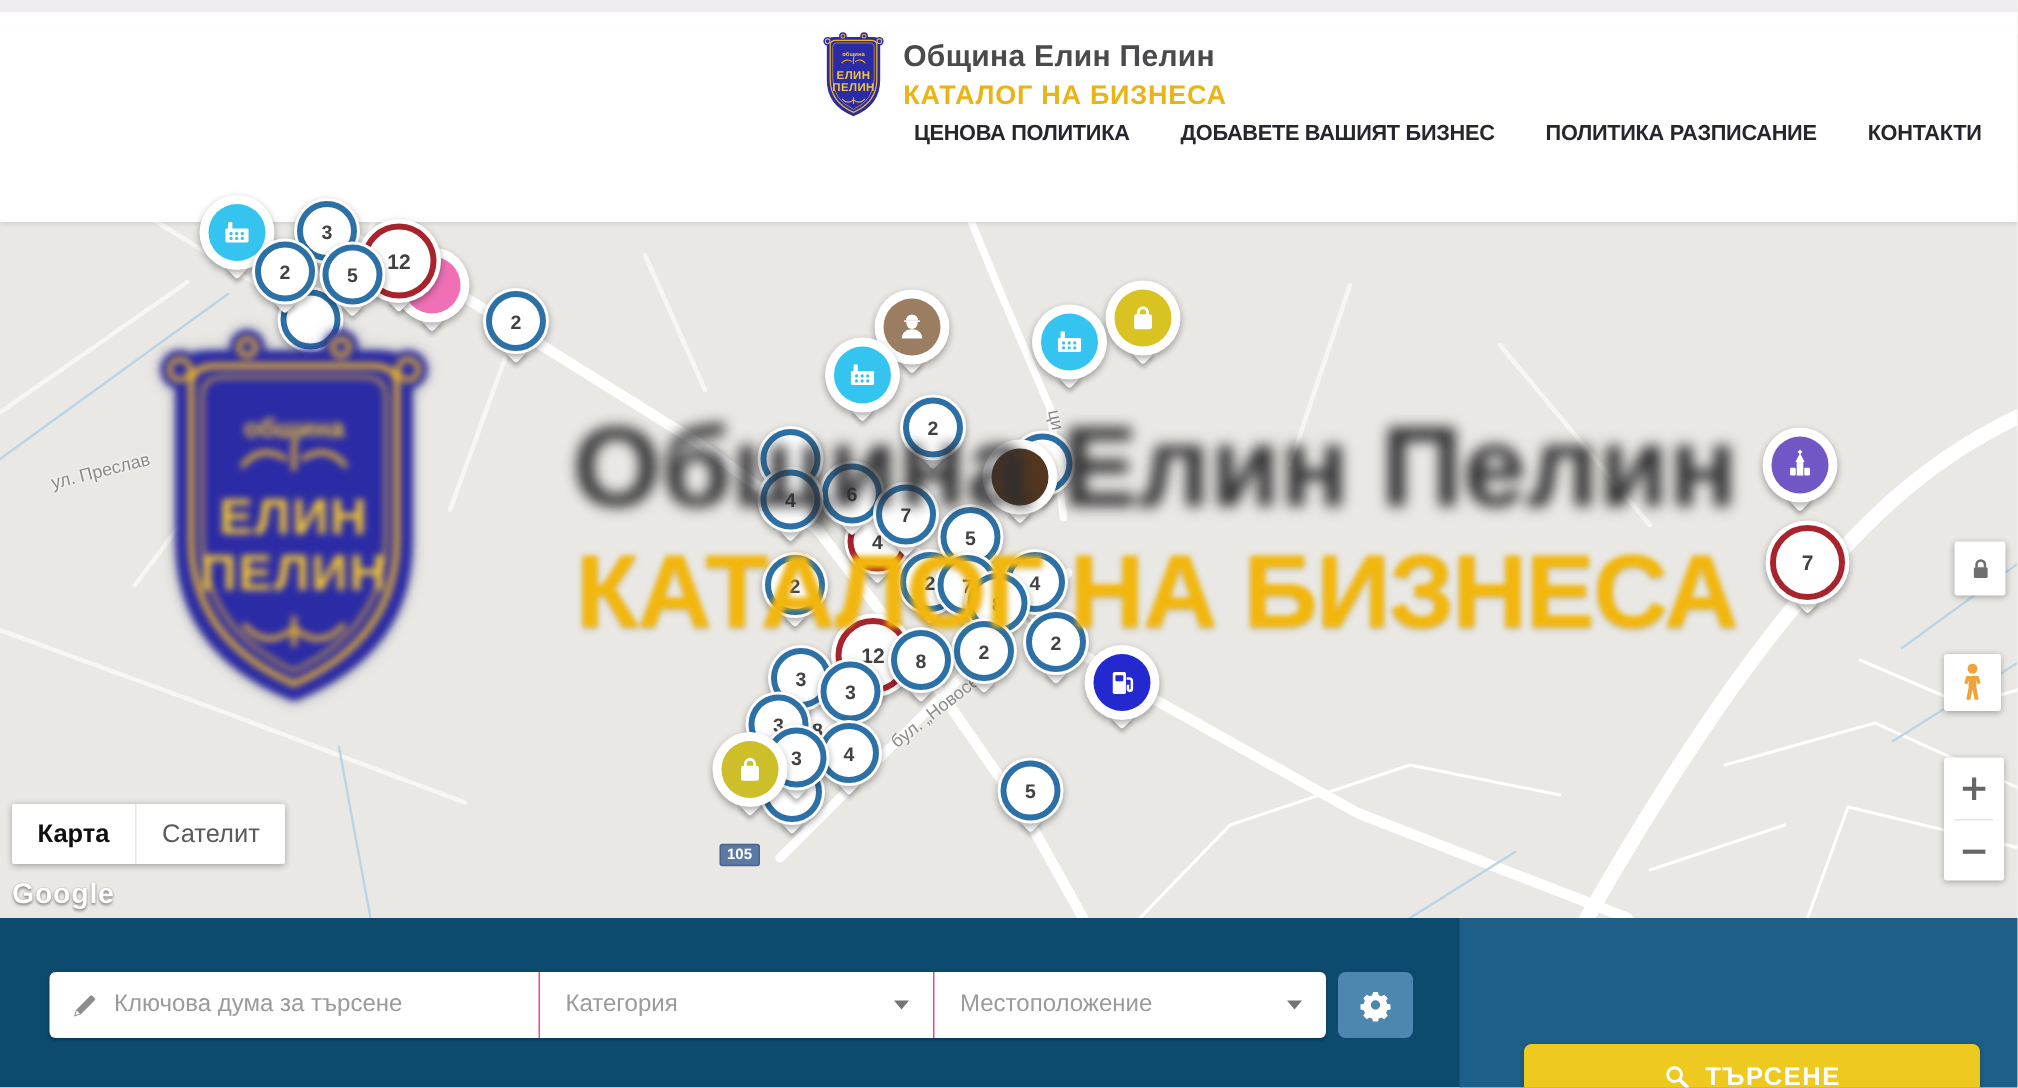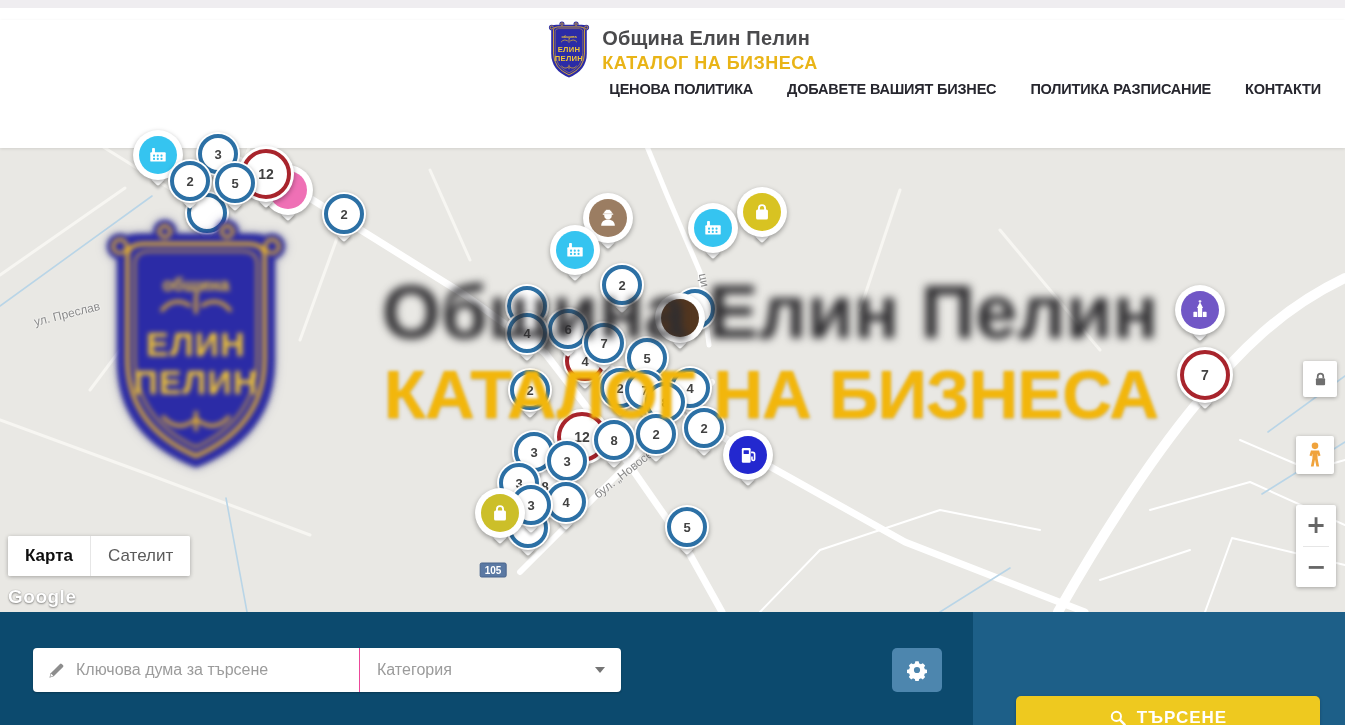--- a/index.html
+++ b/index.html
@@ -615,20 +615,24 @@
           <path fill="#8d8d8d" d="M2.5 17.5 l1.4-4.6 9.8-9.8 a1.3 1.3 0 0 1 1.8 0 l1.4 1.4 a1.3 1.3 0 0 1 0 1.8 l-9.8 9.8 z"></path>
           <path fill="#fff" d="M4.4 13.4 l2.2 2.2 -3.1.9 z"></path>
         </svg>
       </span>
       <input type="text" placeholder="Ключова дума за търсене" style="">
     </div>
     <div class="field sel">
       <span class="ph">Категория</span>
       <span class="caret"></span>
     </div>
+    <div class="field sel">
+      <span class="ph">Местоположение</span>
+      <span class="caret"></span>
+    </div>
   </div>
   <button class="gear">
     <svg viewBox="0 0 24 24" width="22" height="22">
       <path fill="#fff" fill-rule="evenodd" d="M10.2 2.5 h3.6 l.55 2.4 a7.2 7.2 0 0 1 1.9.8 l2.1-1.2 2.55 2.55 -1.2 2.1 a7.2 7.2 0 0 1 .8 1.9 l2.4.55 v3.6 l-2.4.55 a7.2 7.2 0 0 1 -.8 1.9 l1.2 2.1 -2.55 2.55 -2.1-1.2 a7.2 7.2 0 0 1 -1.9.8 l-.55 2.4 h-3.6 l-.55-2.4 a7.2 7.2 0 0 1 -1.9-.8 l-2.1 1.2 -2.55-2.55 1.2-2.1 a7.2 7.2 0 0 1 -.8-1.9 l-2.4-.55 v-3.6 l2.4-.55 a7.2 7.2 0 0 1 .8-1.9 l-1.2-2.1 2.55-2.55 2.1 1.2 a7.2 7.2 0 0 1 1.9-.8 z M12 8.6 a3.4 3.4 0 1 0 0 6.8 a3.4 3.4 0 0 0 0-6.8 z"></path>
     </svg>
   </button>
   <button class="search-btn">
     <svg viewBox="0 0 20 20" width="18" height="18">
       <circle cx="8.2" cy="8.2" r="5.1" fill="none" stroke="#fff" stroke-width="2.2"></circle>
       <path d="M12.2 12.2 L17.3 17.3" stroke="#fff" stroke-width="2.8" stroke-linecap="round"></path>

